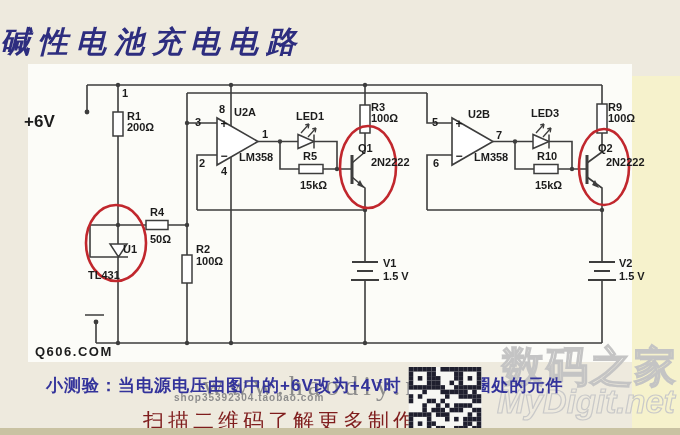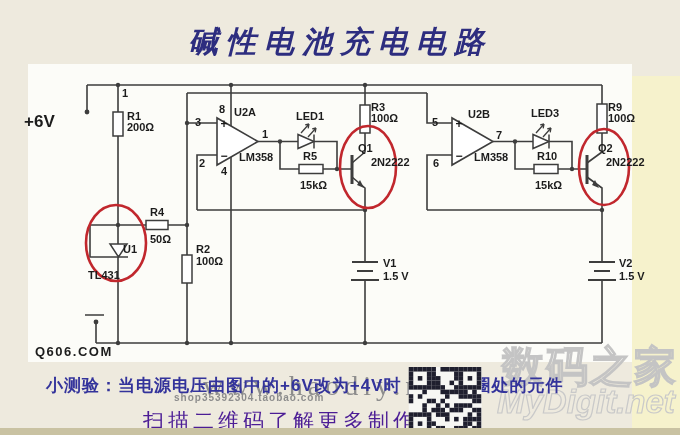--- a/index.html
+++ b/index.html
@@ -1,31 +1,31 @@
 <!DOCTYPE html>
 <html><head>
 <meta charset="utf-8">
 <style>
   html,body{margin:0;padding:0;background:#eeeade;}
   .stage{position:relative;width:680px;height:435px;overflow:hidden;
          font-family:"Liberation Sans",sans-serif;background:#eeeade;}
   .stage svg text{font-family:"Liberation Sans",sans-serif;font-weight:bold;fill:#1c1c1c;}
   #schematic{position:absolute;left:0;top:0;}
-  .page-title{position:absolute;left:0;top:22px;width:680px;text-align:center;
+  .page-title{position:absolute;left:0;top:22px;width:680px;
       font-family:"DejaVu Serif",serif;font-weight:bold;font-style:italic;
       font-size:30px;letter-spacing:8px;color:#2d2d7f;}
   .quiz{position:absolute;color:#33339b;font-weight:bold;font-size:17px;
       letter-spacing:1px;white-space:nowrap;}
   .quiz.l1{left:46px;top:374px;}
   .quiz.l2{left:112px;top:399px;}
   .wm{position:absolute;white-space:nowrap;}
   .wm-site{left:203px;top:370px;font-family:"Liberation Serif",serif;
       font-size:28px;color:#8d8d8d;letter-spacing:5px;}
   .wm-shop{left:174px;top:392px;font-size:10px;font-weight:bold;color:#8d8d8d;letter-spacing:1px;}
-  .wm-scan{left:143px;top:407px;font-size:21px;color:#4c1d95;letter-spacing:4px;}
+  .wm-scan{left:143px;top:407px;font-size:21px;color:#7f1d1d;letter-spacing:4px;}
   .wm-cn{left:502px;top:339px;font-size:42px;font-weight:bold;letter-spacing:2px;
       color:transparent;-webkit-text-stroke:1.3px #c4c4c4;}
   .wm-en{left:497px;top:383px;font-size:33px;font-weight:bold;font-style:italic;
       color:transparent;-webkit-text-stroke:1.2px #c9c9c9;}
   .bottom-band{position:absolute;left:0;top:428px;width:680px;height:7px;background:#c9c2a2;}
   #qr{position:absolute;left:408px;top:367px;width:74px;height:68px;}
 </style>
 </head>
 <body>
 

